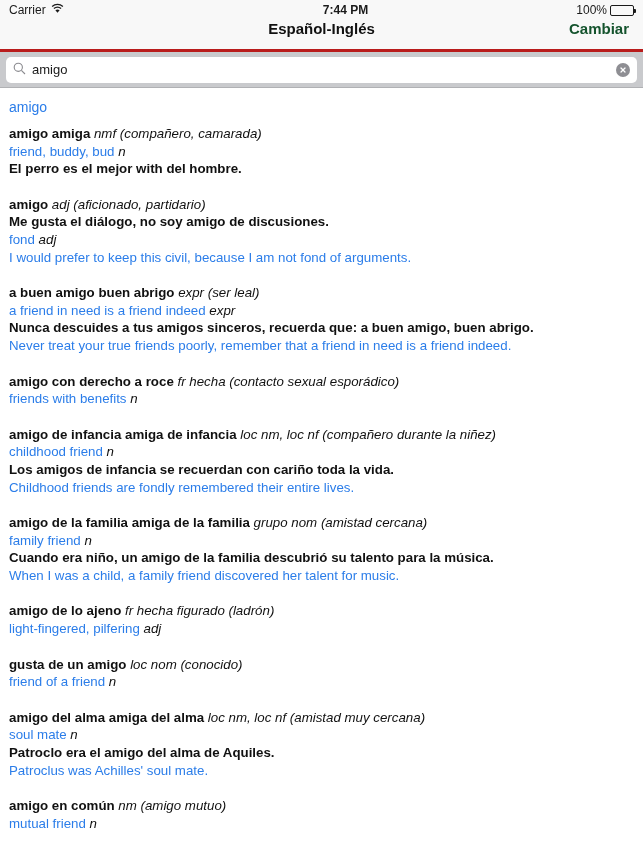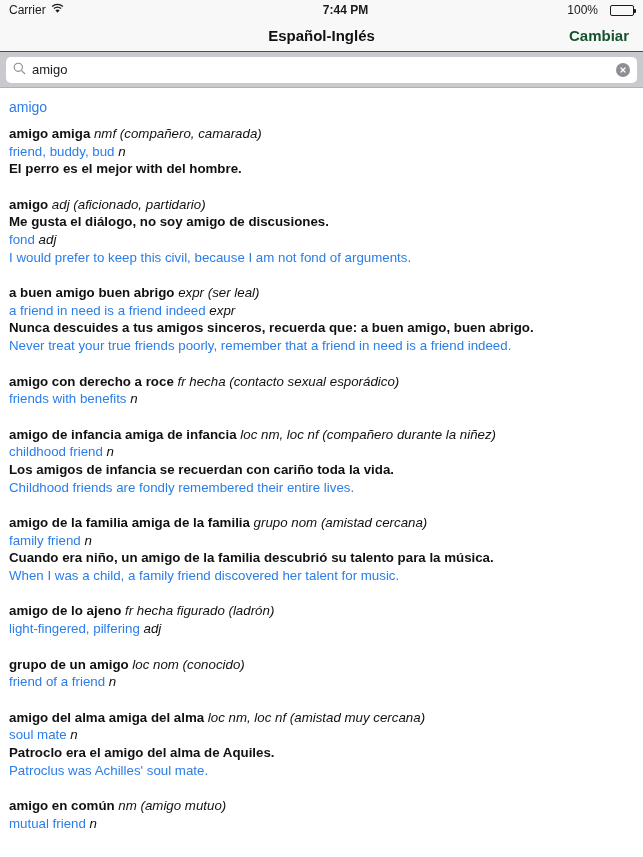--- a/index.html
+++ b/index.html
@@ -22,41 +22,41 @@
     position: relative;
   }
   .status-left { display: flex; align-items: center; gap: 5px; }
   .status-center {
     position: absolute; left: 0; right: 0;
     text-align: center; font-size: 12px; font-weight: bold; color: #1a1a1a;
     pointer-events: none;
     margin-left: 48px;
   }
   .status-right {
-    margin-left: auto; display: flex; align-items: center; gap: 12px;
+    margin-left: auto; display: flex; align-items: center; gap: 3px;
     font-size: 12px;
   }
   .wifi-icon { display: block; }
   .battery {
     width: 24px; height: 11px;
     border: 1px solid #1a1a1a; border-radius: 2px;
     position: relative; padding: 1px;
   }
   .battery::after {
     content: ""; position: absolute; right: -3px; top: 3px;
     width: 2px; height: 4px; background: #1a1a1a; border-radius: 0 1px 1px 0;
   }
   .battery-fill { height: 100%; background: #1a1a1a; border-radius: 1px; }
 
   
   .nav-bar {
     height: 32px;
     background: #f8f8f8;
-    border-bottom: 1px solid #b91c1c;
-    display: flex; align-items: center;
+    border-bottom: 3px solid #b91c1c;
+    display: flex; align-items: flex-start;
     position: relative;
     padding: 0 14px;
   }
   .nav-title {
     position: absolute; left: 0; right: 0;
     text-align: center;
     font-size: 15px; font-weight: bold; color: #111;
   }
   .nav-action {
     margin-left: auto;
@@ -205,21 +205,21 @@
         <div class="line headword"><span>amigo de la familia amiga de la familia</span><span class="gram"> grupo nom (amistad cercana)</span></div>
         <div class="line trans"><span class="link">family friend</span><span class="pos"> n</span></div>
         <div class="line es-example">Cuando era niño, un amigo de la familia descubrió su talento para la música.</div>
         <div class="line en-example">When I was a child, a family friend discovered her talent for music.</div>
       </div>
       <div class="entry">
         <div class="line headword"><span>amigo de lo ajeno</span><span class="gram"> fr hecha figurado (ladrón)</span></div>
         <div class="line trans"><span class="link">light-fingered, pilfering</span><span class="pos"> adj</span></div>
       </div>
       <div class="entry">
-        <div class="line headword"><span>grupo de un amigo</span><span class="gram"> loc nom (conocido)</span></div>
+        <div class="line headword"><span>gusta de un amigo</span><span class="gram"> loc nom (conocido)</span></div>
         <div class="line trans"><span class="link">friend of a friend</span><span class="pos"> n</span></div>
       </div>
       <div class="entry">
         <div class="line headword"><span>amigo del alma amiga del alma</span><span class="gram"> loc nm, loc nf (amistad muy cercana)</span></div>
         <div class="line trans"><span class="link">soul mate</span><span class="pos"> n</span></div>
         <div class="line es-example">Patroclo era el amigo del alma de Aquiles.</div>
         <div class="line en-example">Patroclus was Achilles' soul mate.</div>
       </div>
       <div class="entry">
         <div class="line headword"><span>amigo en común</span><span class="gram"> nm (amigo mutuo)</span></div>

